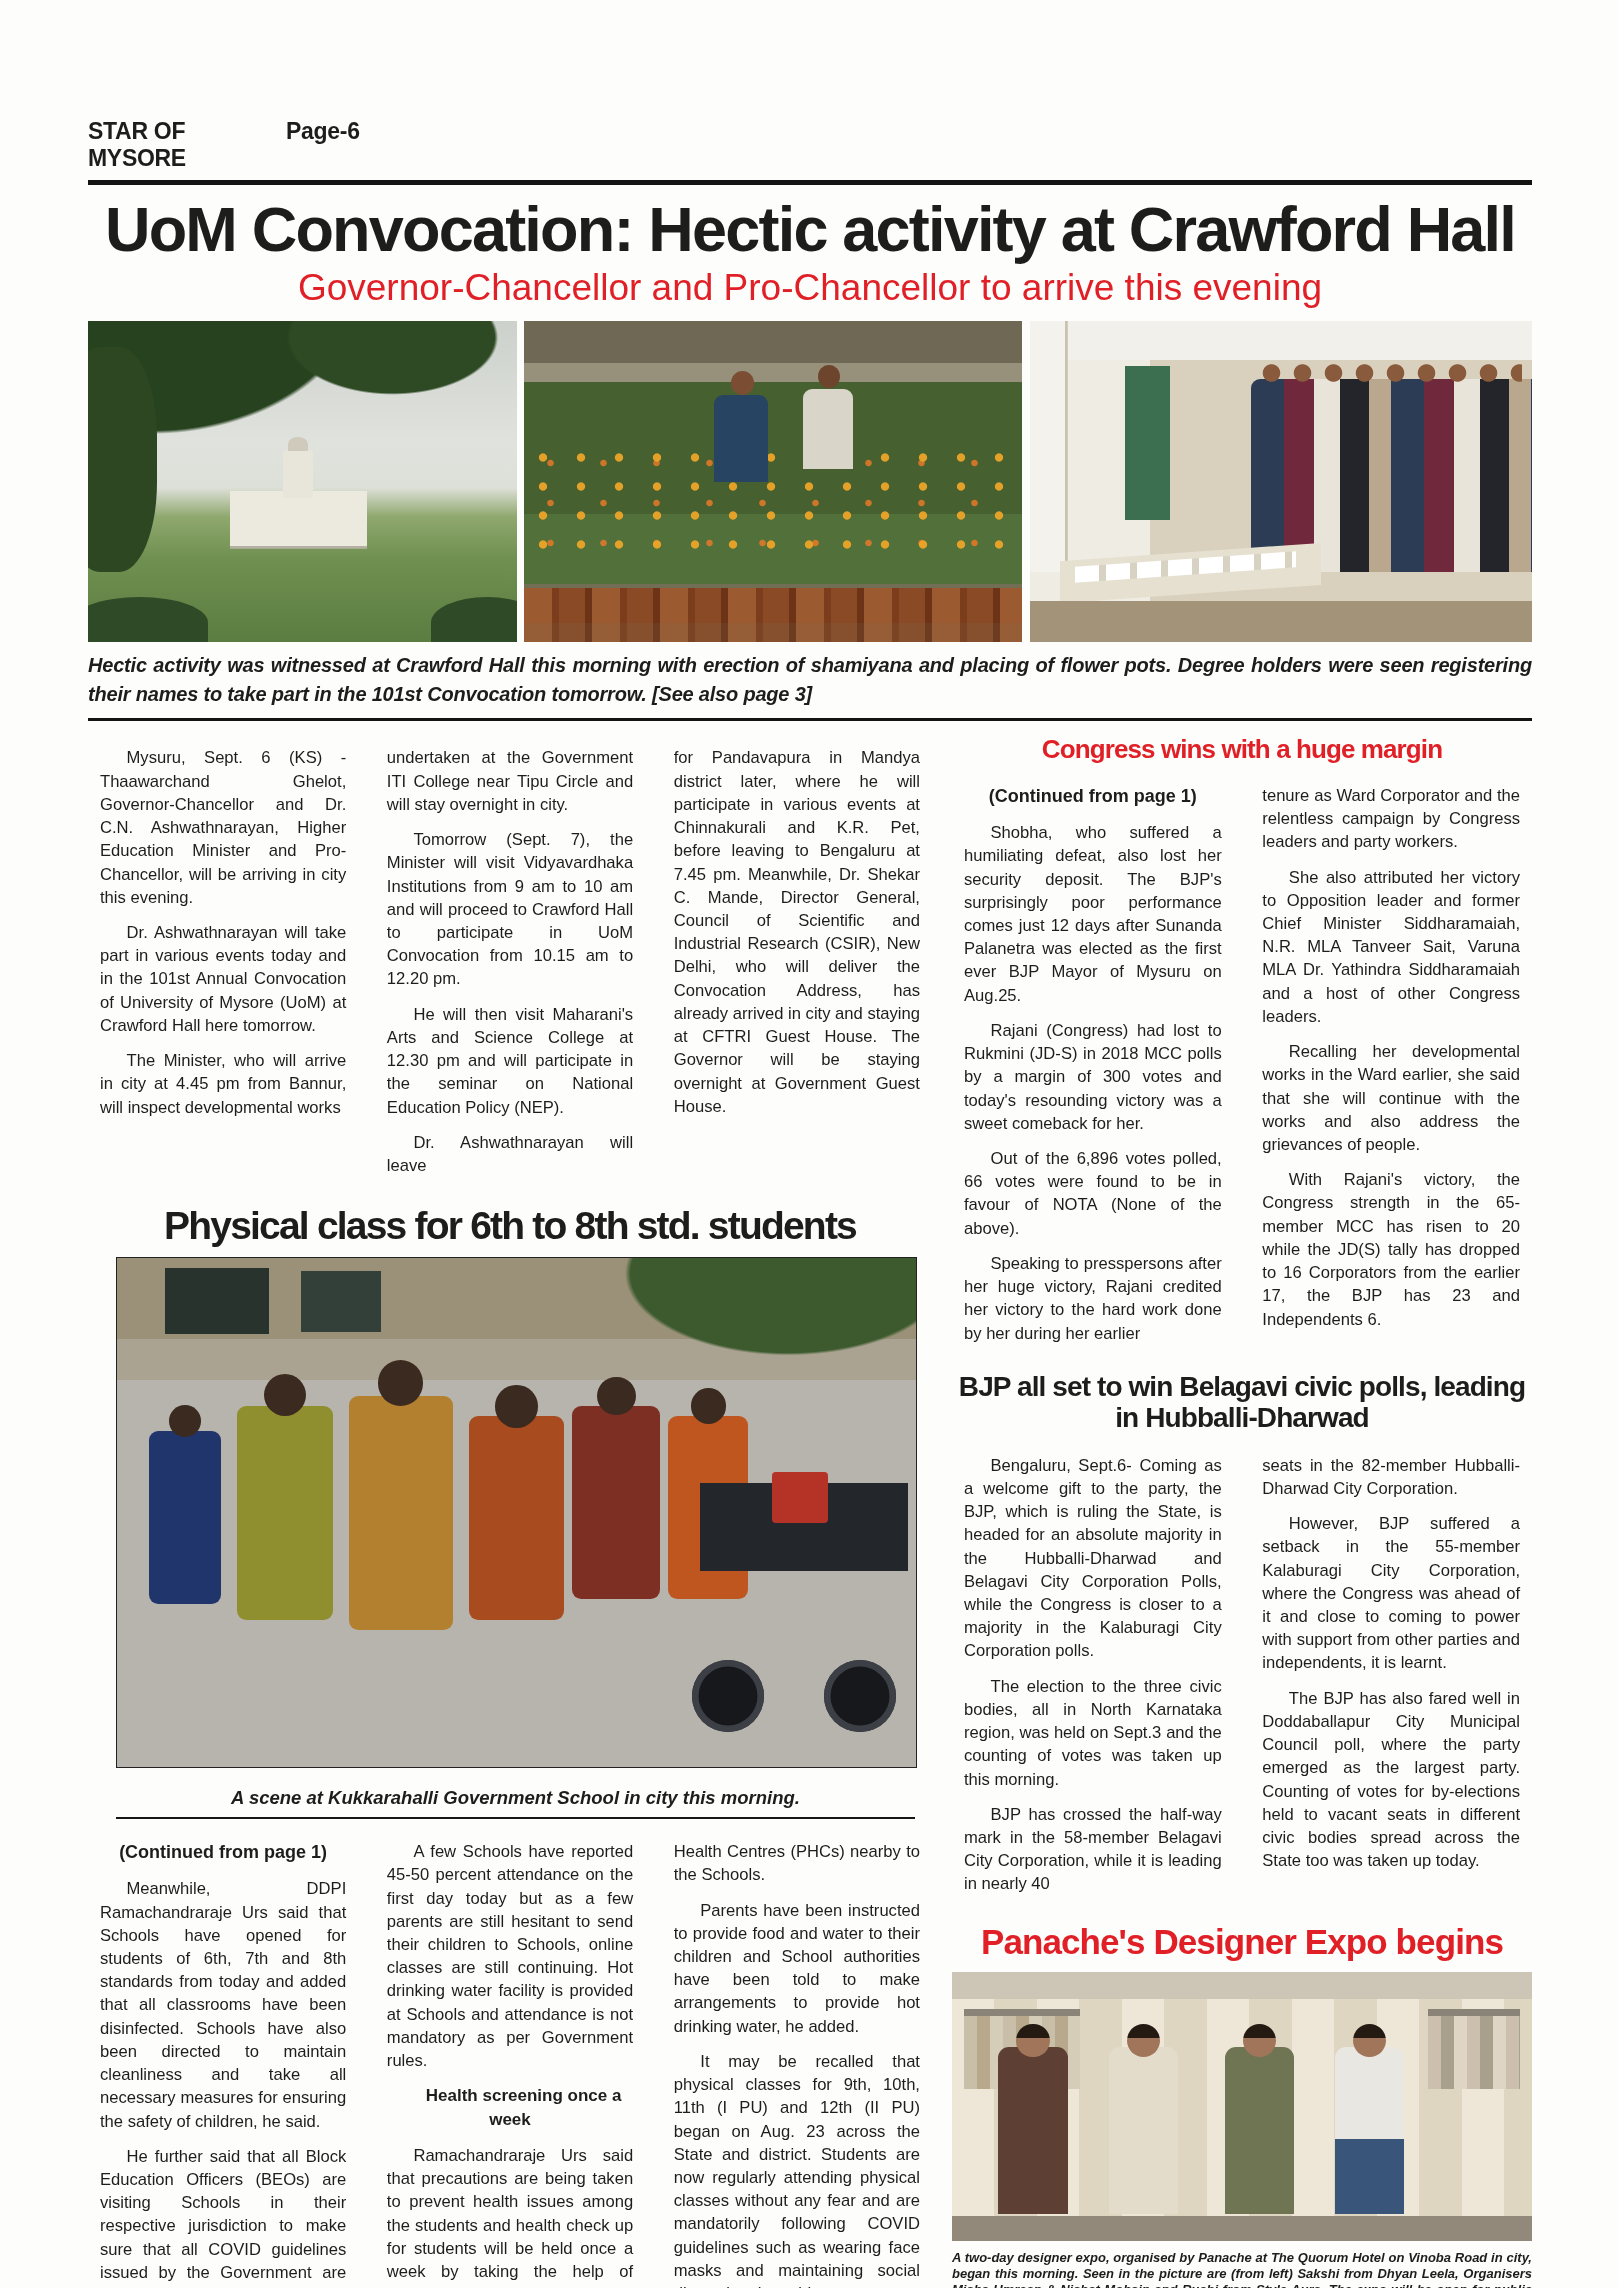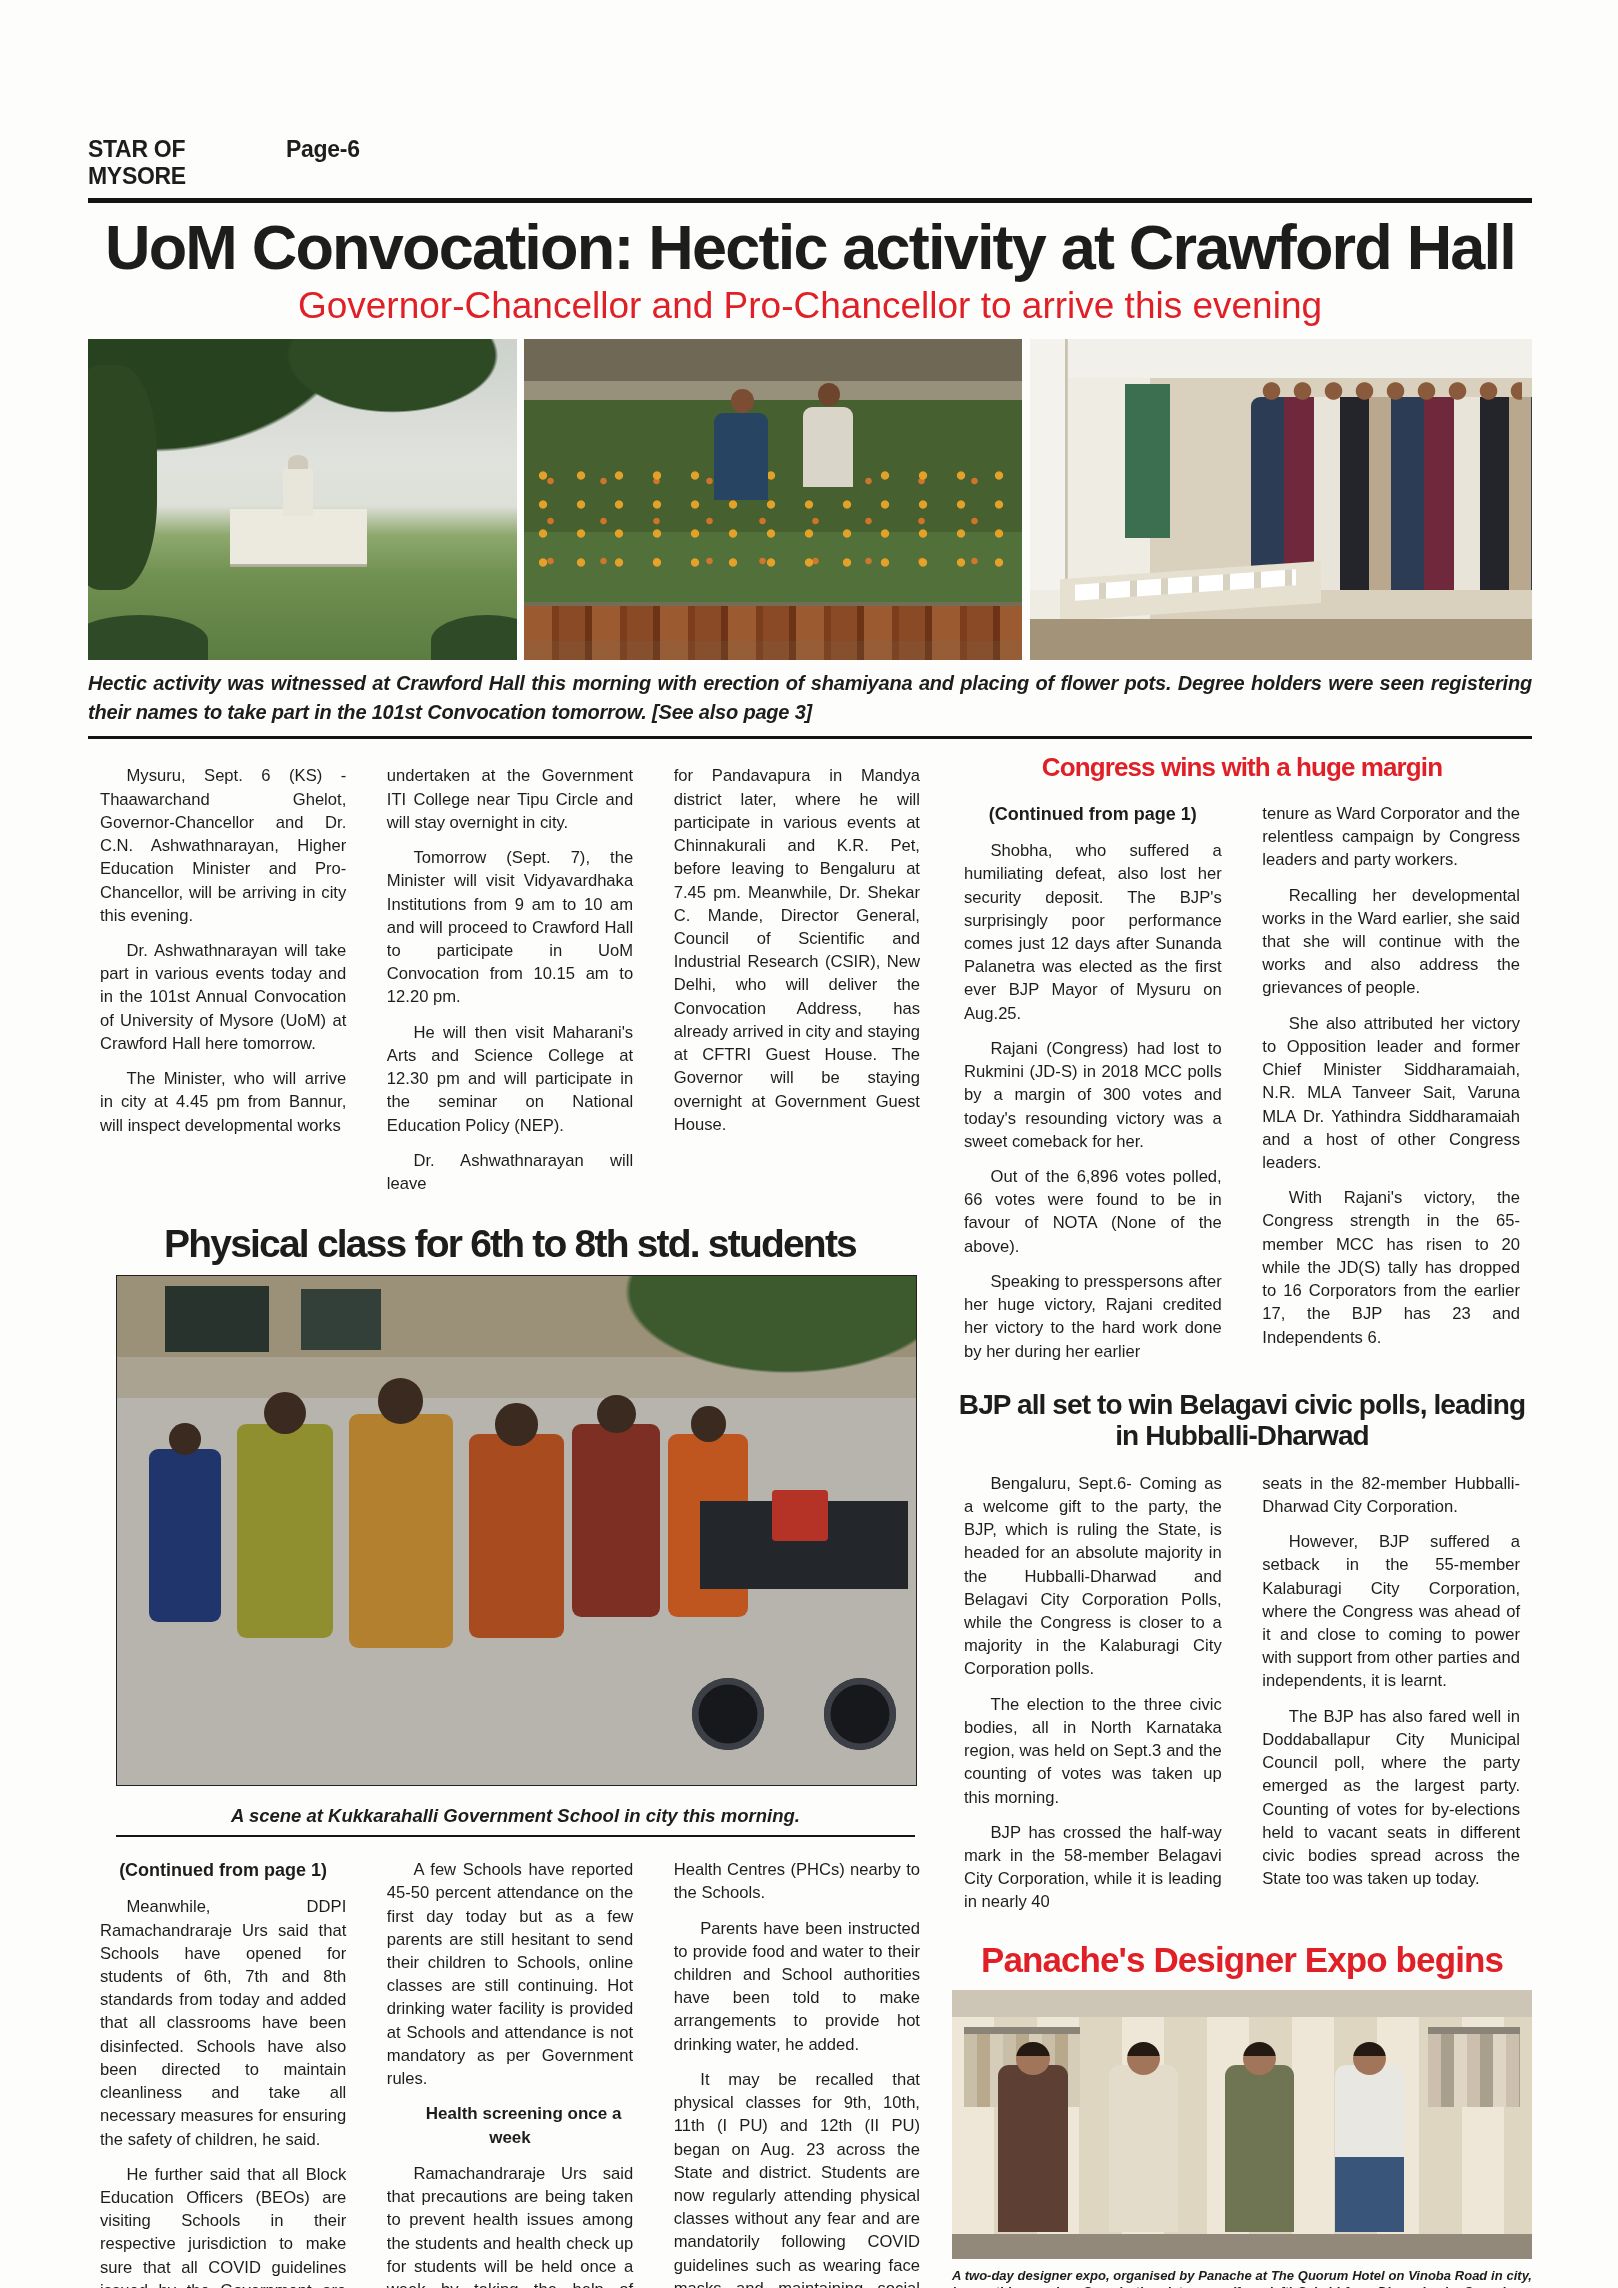--- a/index.html
+++ b/index.html
@@ -3,21 +3,21 @@
 <meta charset="utf-8">
 <style>
   html,body{margin:0;padding:0;background:#ffffff;}
   .page{position:relative;width:1619px;height:2289px;background:#fdfdfb;color:#1d1d1b;
         font-family:"Liberation Sans",sans-serif;box-sizing:border-box;
         padding:118px 87px 0 88px;overflow:hidden;}
   
   .masthead-row{display:flex;align-items:baseline;font-weight:bold;font-size:23px;letter-spacing:-0.3px;}
   .masthead{width:198px;}
   .issue-date{flex:1;}
-  .page-no{text-align:right;margin-top:18px;}
+  .page-no{text-align:right;}
   .rule{height:4.6px;background:#141414;margin-top:8.3px;}
   .rule.thin{height:3.7px;}
   
   .main-head{font-size:63px;font-weight:bold;letter-spacing:-1.8px;text-align:center;
              margin:11px 0 0;line-height:1.05;white-space:nowrap;}
   .sub-head{font-size:37px;font-weight:400;text-align:center;margin:7.4px 0 13px;line-height:1.05;}
   .red{color:#e01f26;}
   
   .photo-row{display:flex;gap:7.4px;height:321px;}
   .photo{position:relative;overflow:hidden;}
@@ -246,22 +246,22 @@
       <div class="cols">
         <div class="col">
           <p class="continued-line">(Continued from page 1)</p>
           <p>Shobha, who suffered a humiliating defeat, also lost her security deposit. The BJP's surprisingly poor performance comes just 12 days after Sunanda Palanetra was elected as the first ever BJP Mayor of Mysuru on Aug.25.</p>
           <p>Rajani (Congress) had lost to Rukmini (JD-S) in 2018 MCC polls by a margin of 300 votes and today's resounding victory was a sweet comeback for her.</p>
           <p>Out of the 6,896 votes polled, 66 votes were found to be in favour of NOTA (None of the above).</p>
           <p>Speaking to presspersons after her huge victory, Rajani credited her victory to the hard work done by her during her earlier</p>
         </div>
         <div class="col">
           <p class="cont">tenure as Ward Corporator and the relentless campaign by Congress leaders and party workers.</p>
+          <p>She also attributed her victory to Opposition leader and former Chief Minister Siddharamaiah, N.R. MLA Tanveer Sait, Varuna MLA Dr. Yathindra Siddharamaiah and a host of other Congress leaders.</p>
           <p>Recalling her developmental works in the Ward earlier, she said that she will continue with the works and also address the grievances of people.</p>
-          <p>She also attributed her victory to Opposition leader and former Chief Minister Siddharamaiah, N.R. MLA Tanveer Sait, Varuna MLA Dr. Yathindra Siddharamaiah and a host of other Congress leaders.</p>
           <p>With Rajani's victory, the Congress strength in the 65-member MCC has risen to 20 while the JD(S) tally has dropped to 16 Corporators from the earlier 17, the BJP has 23 and Independents 6.</p>
         </div>
       </div>
 
       <h2 class="bjp-head">BJP all set to win Belagavi civic polls, leading in Hubballi-Dharwad</h2>
       <div class="cols">
         <div class="col">
           <p>Bengaluru, Sept.6- Coming as a welcome gift to the party, the BJP, which is ruling the State, is headed for an absolute majority in the Hubballi-Dharwad and Belagavi City Corporation Polls, while the Congress is closer to a majority in the Kalaburagi City Corporation polls.</p>
           <p>The election to the three civic bodies, all in North Karnataka region, was held on Sept.3 and the counting of votes was taken up this morning.</p>
           <p>BJP has crossed the half-way mark in the 58-member Belagavi City Corporation, while it is leading in nearly 40</p>

